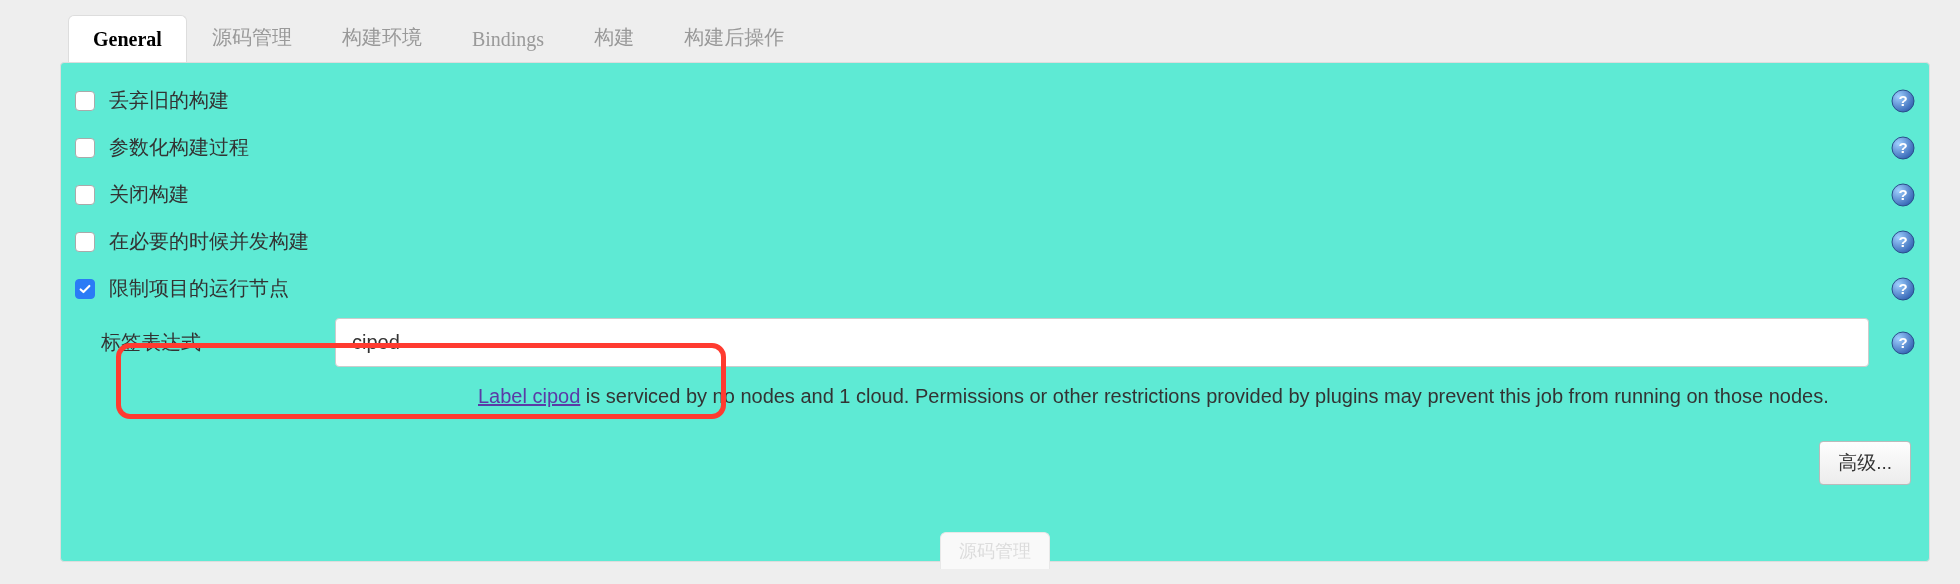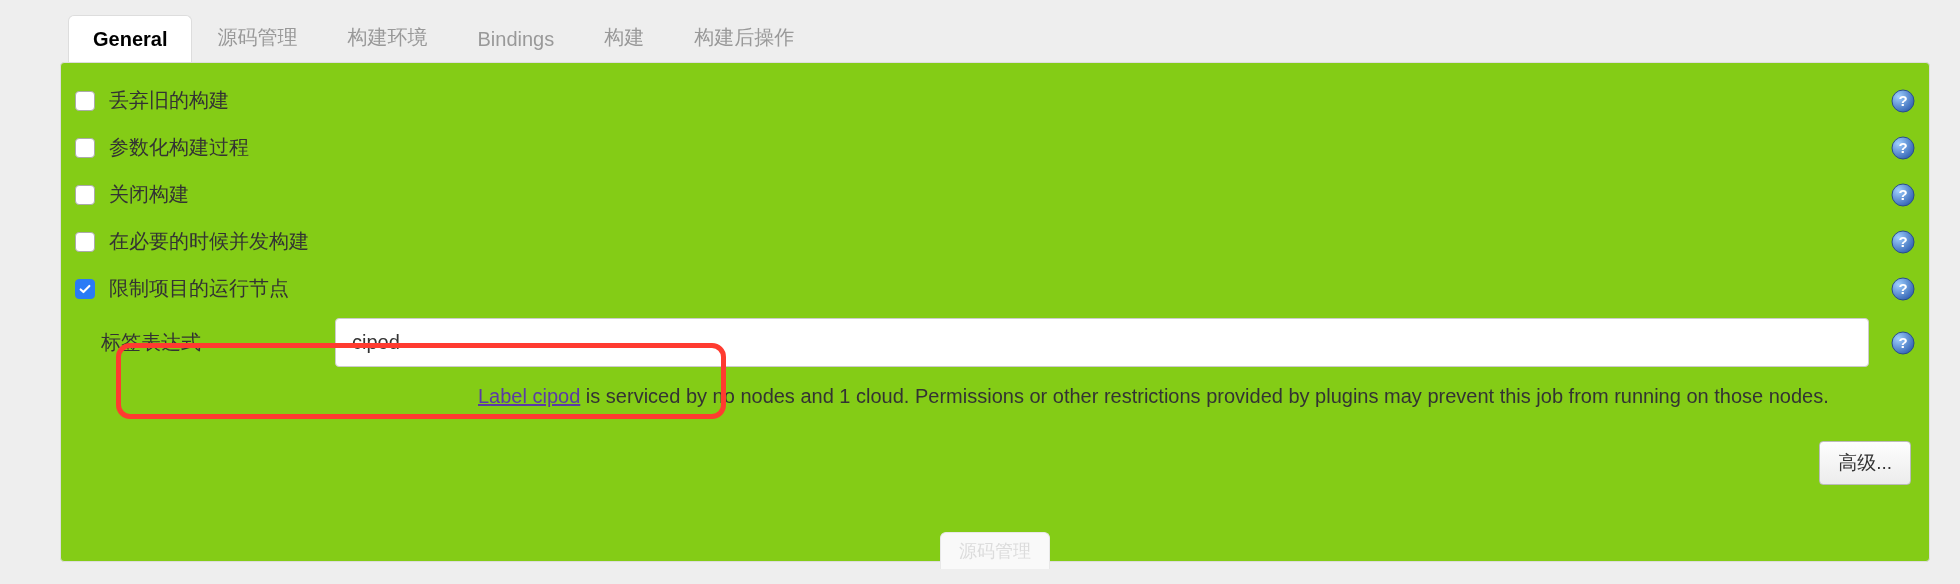--- a/index.html
+++ b/index.html
@@ -13,41 +13,42 @@
     overflow: hidden;
   }
   .page {
     padding: 10px 30px 0 60px;
   }
   .tabs {
     display: flex;
     align-items: flex-end;
     margin-left: 8px;
     gap: 0;
+    font-family: Liberation Serif, serif;
   }
   .tab {
     padding: 12px 24px;
     font-size: 20px;
     color: #999;
     cursor: pointer;
     border: 1px solid transparent;
     border-bottom: none;
     border-top-left-radius: 6px;
     border-top-right-radius: 6px;
     position: relative;
     top: 1px;
   }
   .tab.active {
     color: #000;
     font-weight: 700;
     background: #fff;
     border-color: #ddd;
   }
   .panel {
-    background: #84cc16;
+    background: #5eead4;
     border: 1px solid #ddd;
     border-radius: 4px;
     padding: 14px 10px 20px 10px;
     min-height: 500px;
     position: relative;
   }
   .row {
     display: flex;
     align-items: center;
     padding: 10px 4px;

